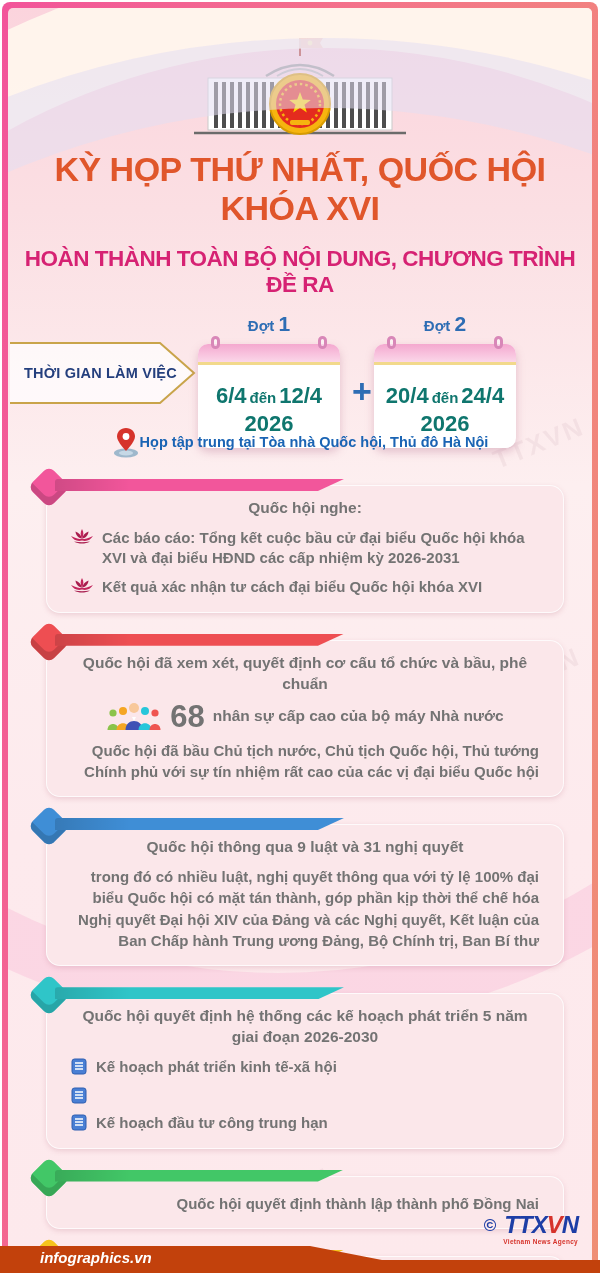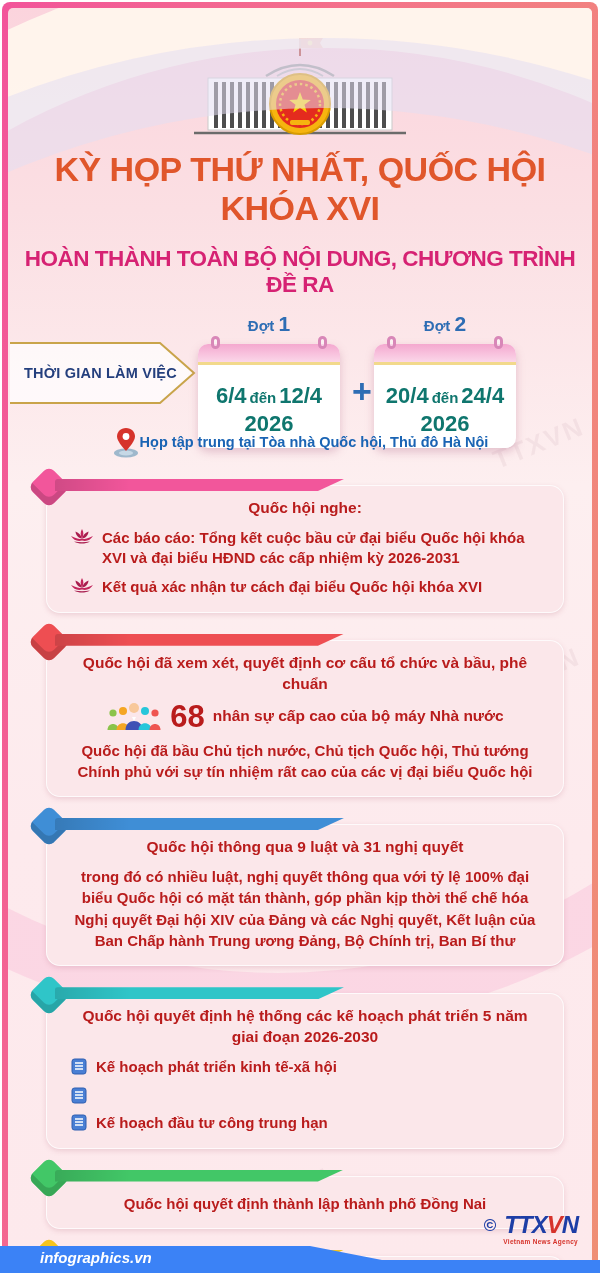--- a/index.html
+++ b/index.html
@@ -46,29 +46,29 @@
   .cal-year { font-size:22px; margin-top:2px; }
   .plus { position:absolute; left:344px; top:60px; font-size:34px; font-weight:bold; color:#2e6db4; }
   .location { position:absolute; left:0; right:0; bottom:0; display:flex; justify-content:center;
               align-items:center; }
   .location .loc-text { font-size:14.5px; font-weight:bold; color:#1a64b4; }
 
   
   .cards { padding:0 28px 0 38px; }
   .card { position:relative; margin-top:27px; background:#fbe7ea; border-radius:14px;
           border:1px solid rgba(255,255,255,.8); box-shadow:0 2px 5px rgba(190,120,140,.25);
-          padding:12px 24px 14px; color:#b91c1c; }
+          padding:12px 24px 14px; color:#737373; }
   .card .diamond { position:absolute; top:-14px; left:-13px; width:30px; height:30px;
           transform:rotate(45deg); border-radius:7px; background:var(--accent);
           box-shadow:inset -6px -6px 0 rgba(0,0,0,.16); }
   .card .ribbon { position:absolute; top:-7px; left:8px; width:56%; height:12px;
           background:linear-gradient(to right, rgba(0,0,0,.14), rgba(0,0,0,0) 26%), var(--accent);
           clip-path:polygon(0 0, 100% 0, calc(100% - 26px) 100%, 0 100%); border-radius:3px 0 0 0; }
   .card-title { text-align:center; font-size:15.5px; font-weight:bold; line-height:1.35; }
-  .card-para  { text-align:center; font-size:15px; font-weight:bold; line-height:1.42; margin-top:8px; }
+  .card-para  { text-align:right; font-size:15px; font-weight:bold; line-height:1.42; margin-top:8px; }
   .card-para.only { margin-top:4px; }
   .bullet { display:flex; align-items:flex-start; gap:9px; margin-top:9px; text-align:left;
             font-size:15px; font-weight:bold; line-height:1.35; }
   .bullet .ico { flex:0 0 auto; margin-top:1px; }
   .num-row { display:flex; justify-content:center; align-items:center; gap:8px; margin-top:6px; }
   .big-num { font-size:31px; font-weight:bold; line-height:1; }
   .num-cap { font-size:15.5px; font-weight:bold; }
 
   
   .ttxvn { position:absolute; right:22px; bottom:28px; display:flex; align-items:flex-start; gap:7px; }
@@ -304,16 +304,16 @@
   </div>
 
   <div class="ttxvn">
     <span class="cc">©</span>
     <span class="logo">
       <span class="word"><span>TTX</span><span class="v">V</span><span>N</span></span>
       <div class="sub">Vietnam News Agency</div>
     </span>
   </div>
 
-  <div class="footer-bar" style="background: #3b82f6;">
+  <div class="footer-bar" style="background: #c2410c;">
     <span class="site">infographics.vn</span>
   </div>
 </div>
 
 </body></html>

